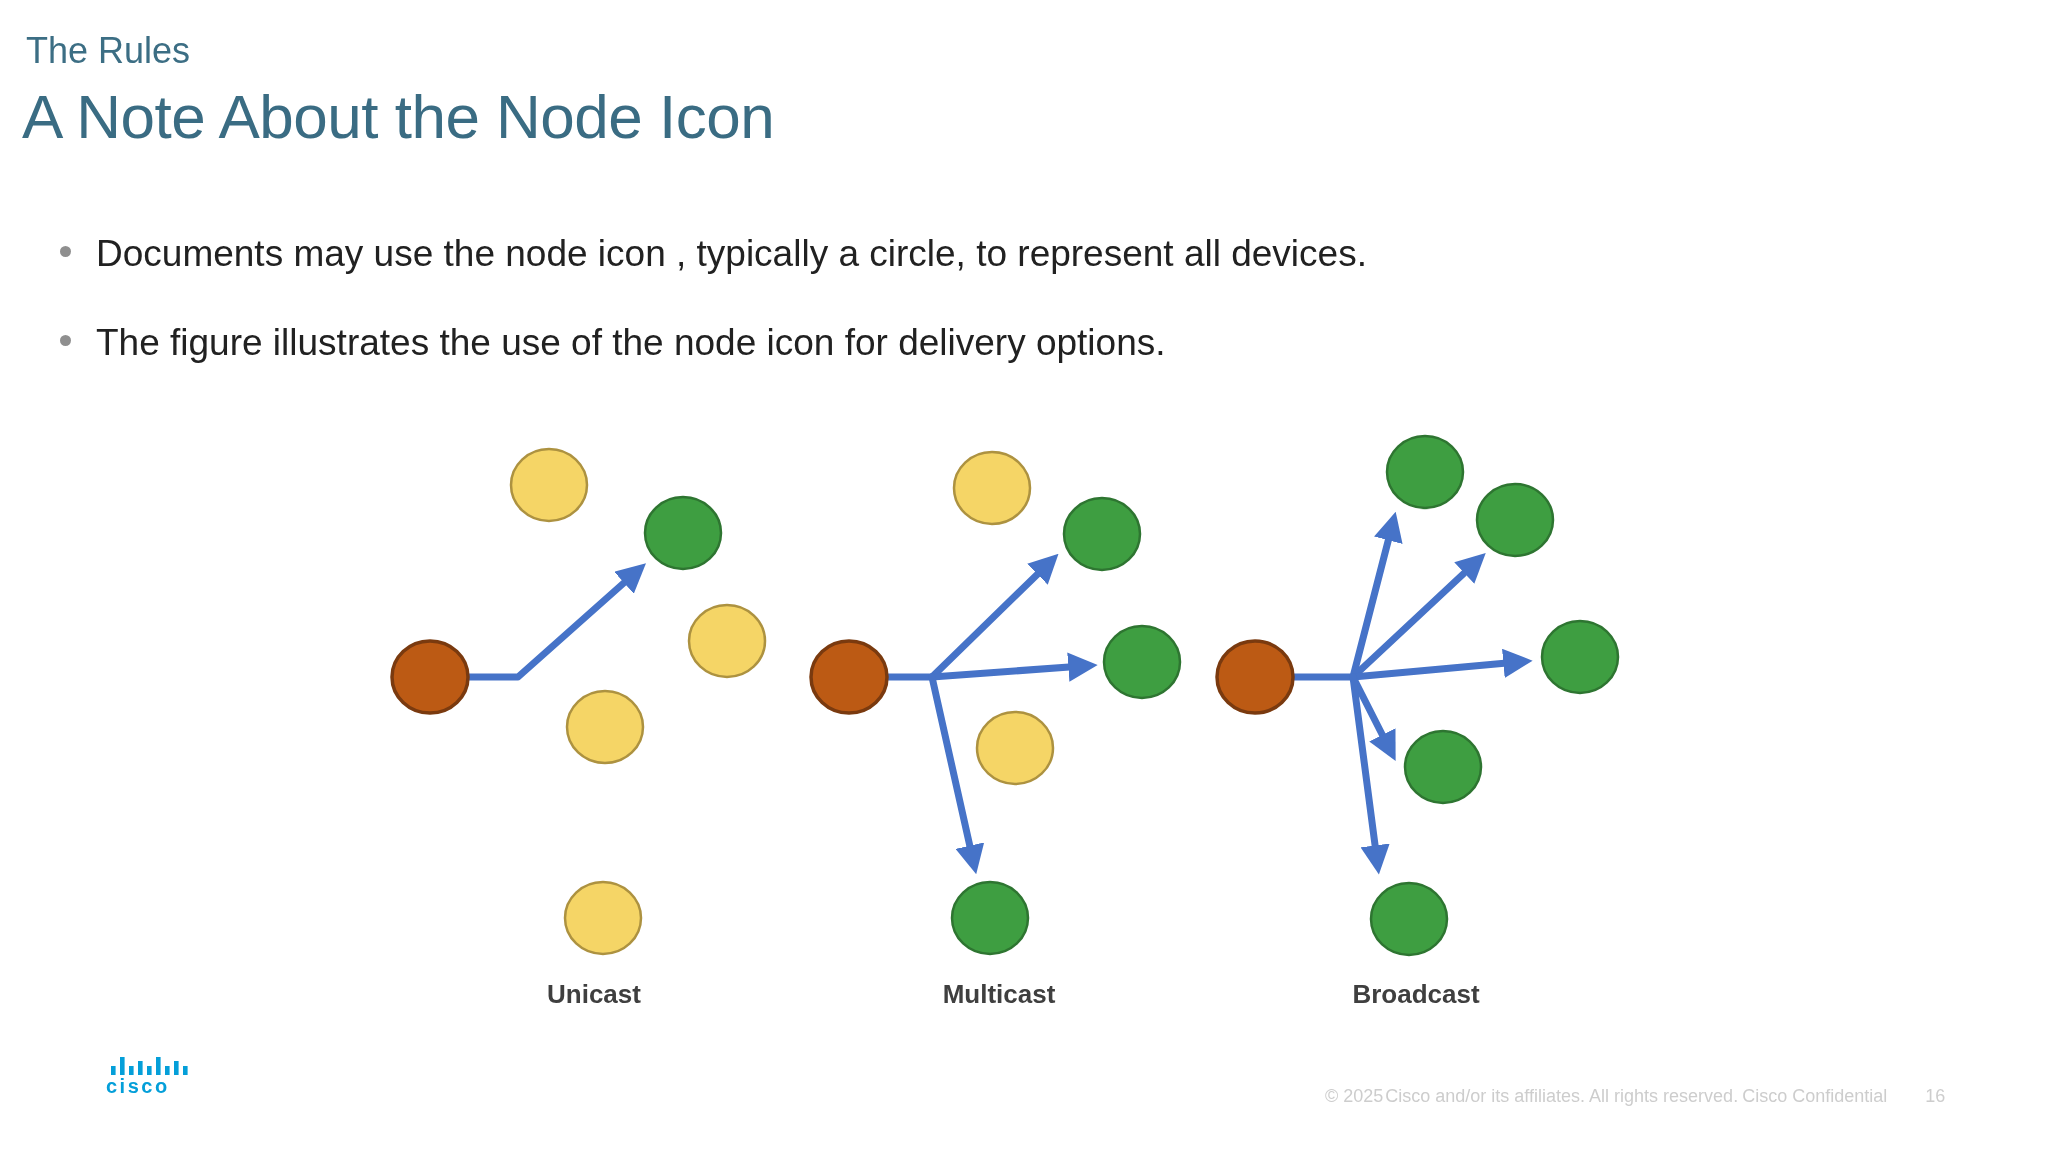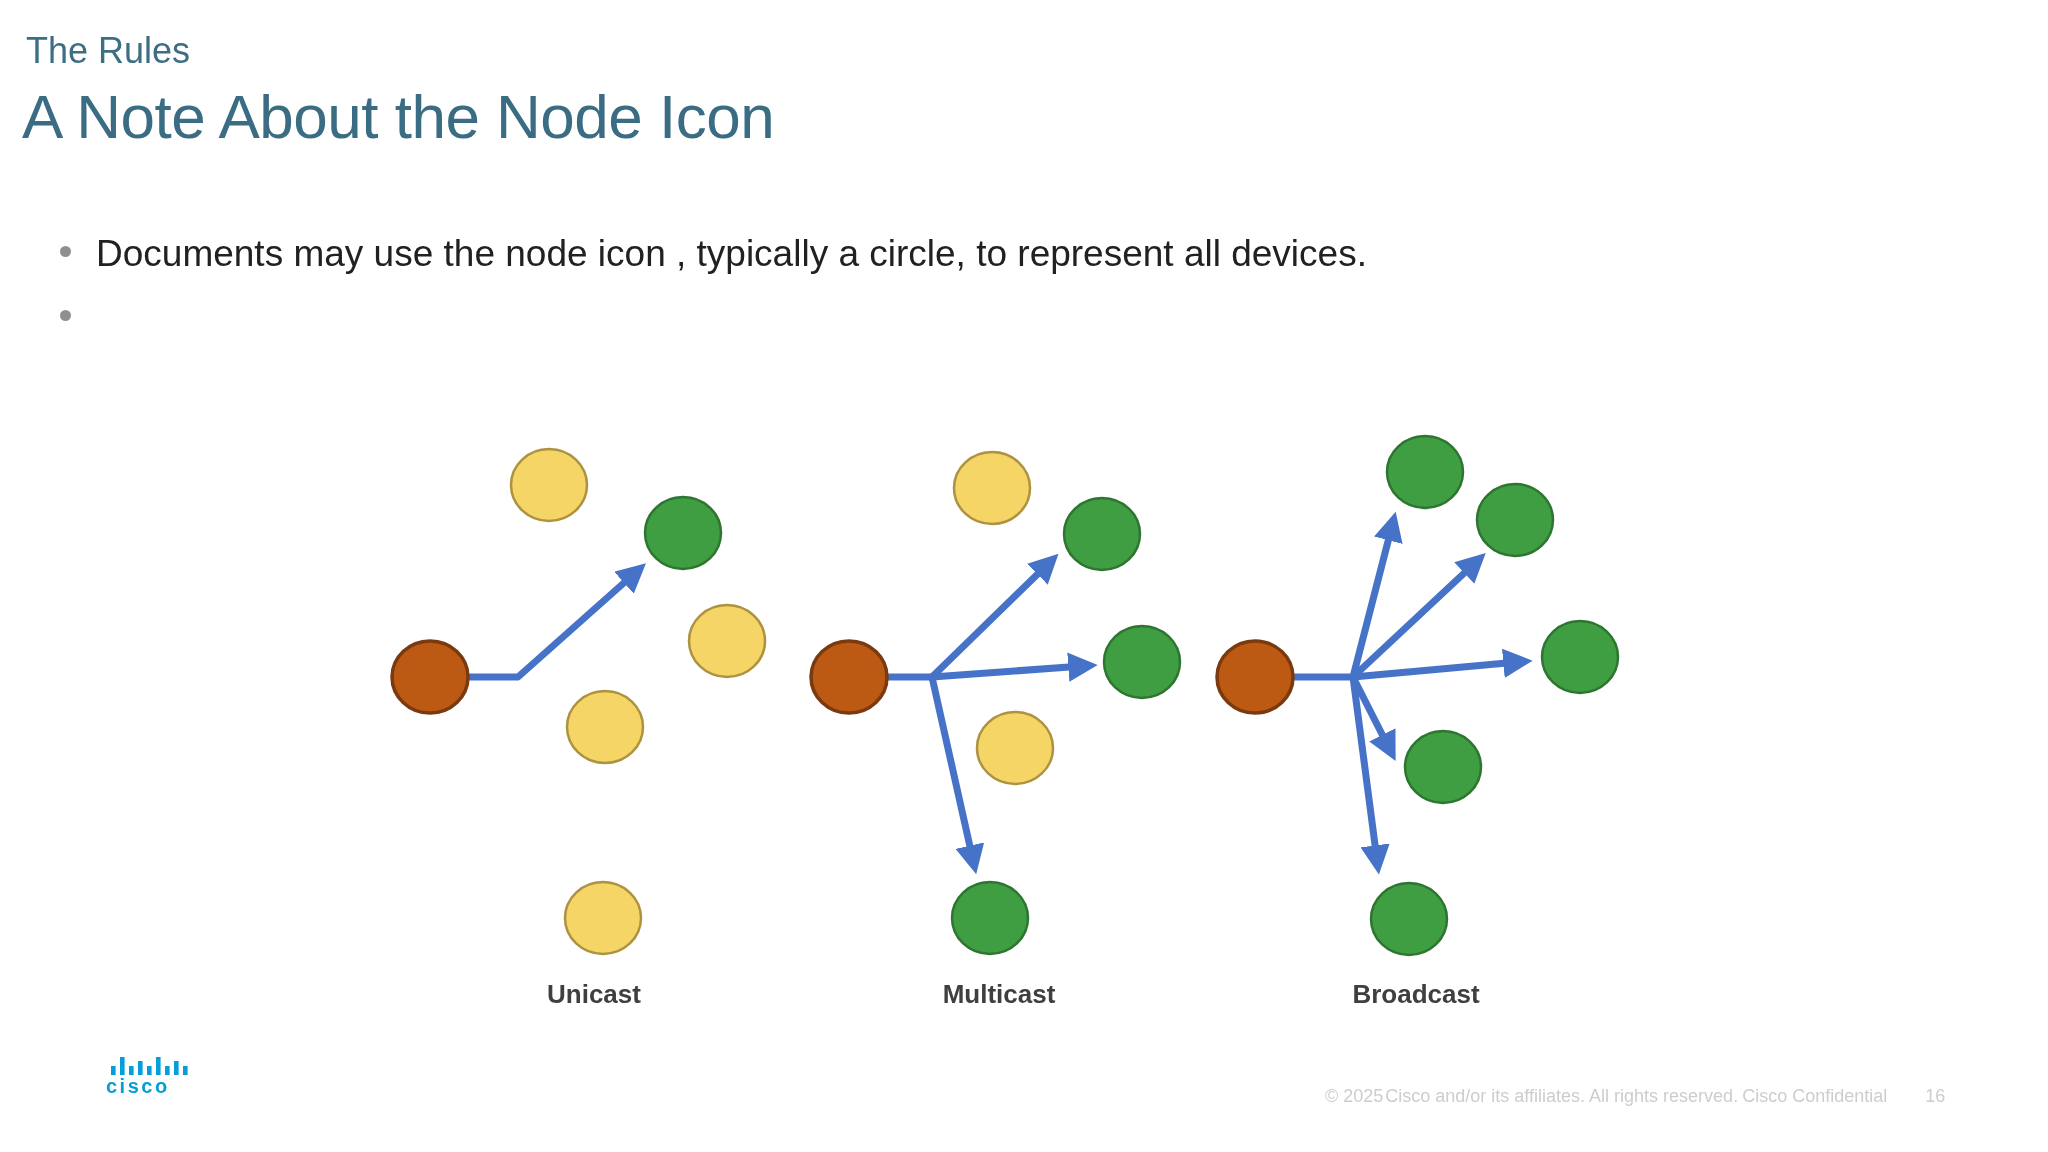--- a/index.html
+++ b/index.html
@@ -52,20 +52,21 @@
   <div class="kicker">The Rules</div>
   <h1 class="title">A Note About the Node Icon</h1>
 
   <ul class="bullets">
     <li>
       <span class="dot"></span>
       <span>Documents may use the node icon , typically a circle, to represent all devices.</span>
     </li>
     <li>
       <span class="dot"></span>
+      <span>The figure illustrates the use of the node icon for delivery options.</span>
     </li>
   </ul>
 
   <svg class="figure" viewBox="0 0 2048 1152" xmlns="http://www.w3.org/2000/svg">
       <defs>
         <marker id="ah" viewBox="0 0 10 10" refX="5" refY="5" markerWidth="4.2" markerHeight="4.2" orient="auto-start-reverse">
           <path d="M0,0 L10,5 L0,10 z" fill="#4673c8"></path>
         </marker>
       </defs>
       <g>

